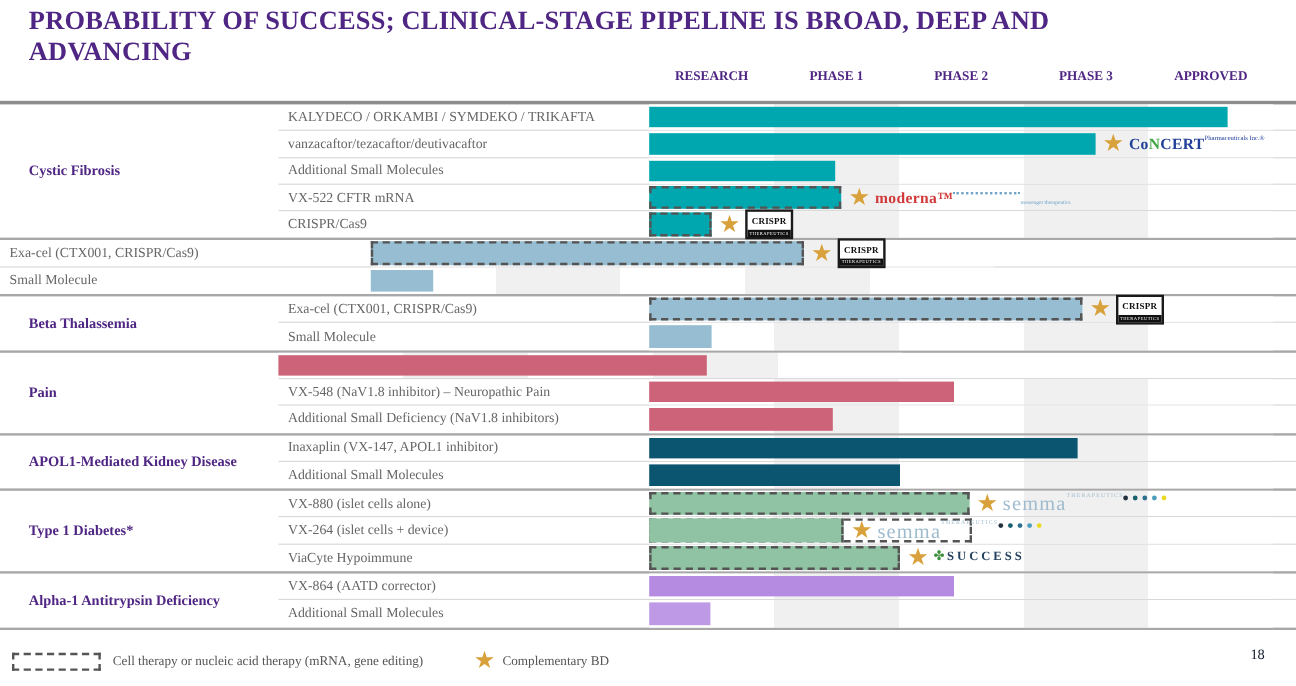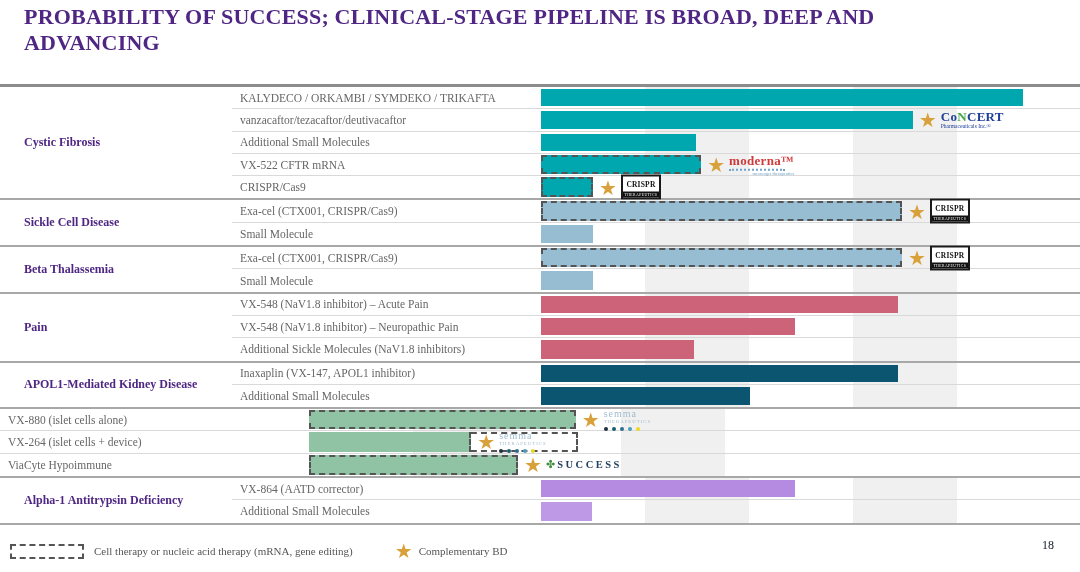--- a/index.html
+++ b/index.html
@@ -24,43 +24,50 @@
   .bar.dashed{border:2px dashed #545454;top:1px;bottom:1px;box-sizing:border-box;}
   .outline{position:absolute;left:0;top:1px;bottom:1px;border:2px dashed #545454;background:#fff;box-sizing:border-box;}
   .fill-in{position:absolute;left:0;top:1px;bottom:1px;border-right:2px dashed #545454;box-sizing:border-box;}
   .after{position:absolute;top:50%;transform:translateY(-50%);display:flex;align-items:center;gap:4px;z-index:5;}
   .star{color:#D9A13B;font-size:20px;line-height:1;}
   .legend{position:absolute;top:541px;left:10px;display:flex;align-items:center;font-size:11px;color:#555;}
   .dash-box{width:74px;height:15px;border:2px dashed #555;margin-right:10px;box-sizing:border-box;background:#fff;}
   .legend .star{margin-left:42px;margin-right:6px;}
   .pagenum{position:absolute;top:538px;right:26px;font-size:12px;color:#0f172a;}
   
-  .logo-col{display:flex;flex-direction:column;line-height:1;}
+  .logo-col{display:flex;flex-direction:row;line-height:1;}
   .lg-concert-main{font-size:13px;font-weight:bold;letter-spacing:.3px;}
   .lg-concert-sub{font-size:5.5px;margin-top:1px;}
   .lg-moderna-main{font-size:13px;font-weight:bold;color:#D03A3A;letter-spacing:.3px;}
   .lg-moderna-dash{width:56px;border-top:2px dotted #6FA3C8;margin:2px 0 1px 0;}
   .lg-moderna-sub{font-size:4.5px;color:#6FA3C8;align-self:flex-end;}
   .lg-crispr{background:#fff;border:2px solid #1a1a1a;width:36px;text-align:center;z-index:6;}
   .lg-crispr-main{font-size:7.5px;font-weight:bold;color:#111;padding:3px 1px;letter-spacing:.2px;}
   .lg-crispr-sub{background:#111;color:#fff;font-size:3.8px;padding:1px 0;letter-spacing:.4px;}
-  .lg-semma-main{font-size:10px;letter-spacing:1px;}
+  .lg-semma-main{font-size:17px;letter-spacing:1px;}
   .lg-semma-sub{font-size:4.8px;letter-spacing:1px;margin-top:1px;}
   .lg-semma-dots{display:flex;gap:4px;margin-top:2px;}
   .dot{width:4px;height:4px;border-radius:50%;}
   .lg-viacyte{display:flex;align-items:center;gap:2px;}
   .lg-viacyte-icon{font-size:11px;line-height:1;}
   .lg-viacyte-text{font-size:10.5px;font-weight:bold;letter-spacing:2.5px;}
 </style>
 </head>
 <body>
 
 <div class="slide">
   <h1 class="title">PROBABILITY OF SUCCESS; CLINICAL-STAGE PIPELINE IS BROAD, DEEP AND ADVANCING</h1>
 
+  <div class="col-headers">
+    <span>RESEARCH</span>
+    <span>PHASE 1</span>
+    <span>PHASE 2</span>
+    <span>PHASE 3</span>
+    <span>APPROVED</span>
+  </div>
 
   <div class="chart">
     <div id="pipeline-body">
         <div class="group">
           <div class="disease-cell">Cystic Fibrosis</div>
           <div class="rows">
             <div class="row">
               <div class="drug">KALYDECO / ORKAMBI / SYMDEKO / TRIKAFTA</div>
               <div class="bar-area">
                 <div class="bar" style="width: 92.7%; background: rgb(0, 167, 174);"></div>
@@ -108,21 +115,20 @@
                   <div class="lg-crispr">
                     <div class="lg-crispr-main">CRISPR</div>
                     <div class="lg-crispr-sub">THERAPEUTICS</div>
                   </div>
                 </div>
               </div>
             </div>
           </div>
         </div>
         <div class="group">
-          <div class="disease-cell">Sickle Cell Disease</div>
           <div class="rows">
             <div class="row">
               <div class="drug">Exa-cel (CTX001, CRISPR/Cas9)</div>
               <div class="bar-area">
                 <div class="bar dashed" style="width: 69.4%; background: rgb(150, 189, 209);"></div>
                 <div class="after" style="left: calc(69.4% + 6px);">
                   <span class="star">★</span>
                   <div class="lg-crispr">
                     <div class="lg-crispr-main">CRISPR</div>
                     <div class="lg-crispr-sub">THERAPEUTICS</div>
@@ -159,33 +165,32 @@
               <div class="bar-area">
                 <div class="bar" style="width: 10%; background: rgb(150, 189, 209);"></div>
               </div>
             </div>
           </div>
         </div>
         <div class="group">
           <div class="disease-cell">Pain</div>
           <div class="rows">
             <div class="row">
-              <div class="drug">VX-548 (NaV1.8 inhibitor) – Acute Pain</div>
               <div class="bar-area">
                 <div class="bar" style="width: 68.7%; background: rgb(204, 99, 121);"></div>
               </div>
             </div>
             <div class="row">
               <div class="drug">VX-548 (NaV1.8 inhibitor) – Neuropathic Pain</div>
               <div class="bar-area">
                 <div class="bar" style="width: 48.8%; background: rgb(204, 99, 121);"></div>
               </div>
             </div>
             <div class="row">
-              <div class="drug">Additional Sickle Molecules (NaV1.8 inhibitors)</div>
+              <div class="drug">Additional Small Deficiency (NaV1.8 inhibitors)</div>
               <div class="bar-area">
                 <div class="bar" style="width: 29.4%; background: rgb(204, 99, 121);"></div>
               </div>
             </div>
           </div>
         </div>
         <div class="group">
           <div class="disease-cell">APOL1-Mediated Kidney Disease</div>
           <div class="rows">
             <div class="row">
@@ -196,20 +201,21 @@
             </div>
             <div class="row">
               <div class="drug">Additional Small Molecules</div>
               <div class="bar-area">
                 <div class="bar" style="width: 40.2%; background: rgb(11, 85, 113);"></div>
               </div>
             </div>
           </div>
         </div>
         <div class="group">
+          <div class="disease-cell">Type 1 Diabetes*</div>
           <div class="rows">
             <div class="row">
               <div class="drug">VX-880 (islet cells alone)</div>
               <div class="bar-area">
                 <div class="bar dashed" style="width: 51.3%; background: rgb(143, 195, 163);"></div>
                 <div class="after" style="left: calc(51.3% + 6px);">
                   <span class="star">★</span>
                   <div class="logo-col">
                     <div class="lg-semma-main" style="color: rgb(159, 188, 206);">semma</div>
                     <div class="lg-semma-sub" style="color: rgb(159, 188, 206);">THERAPEUTICS</div>

